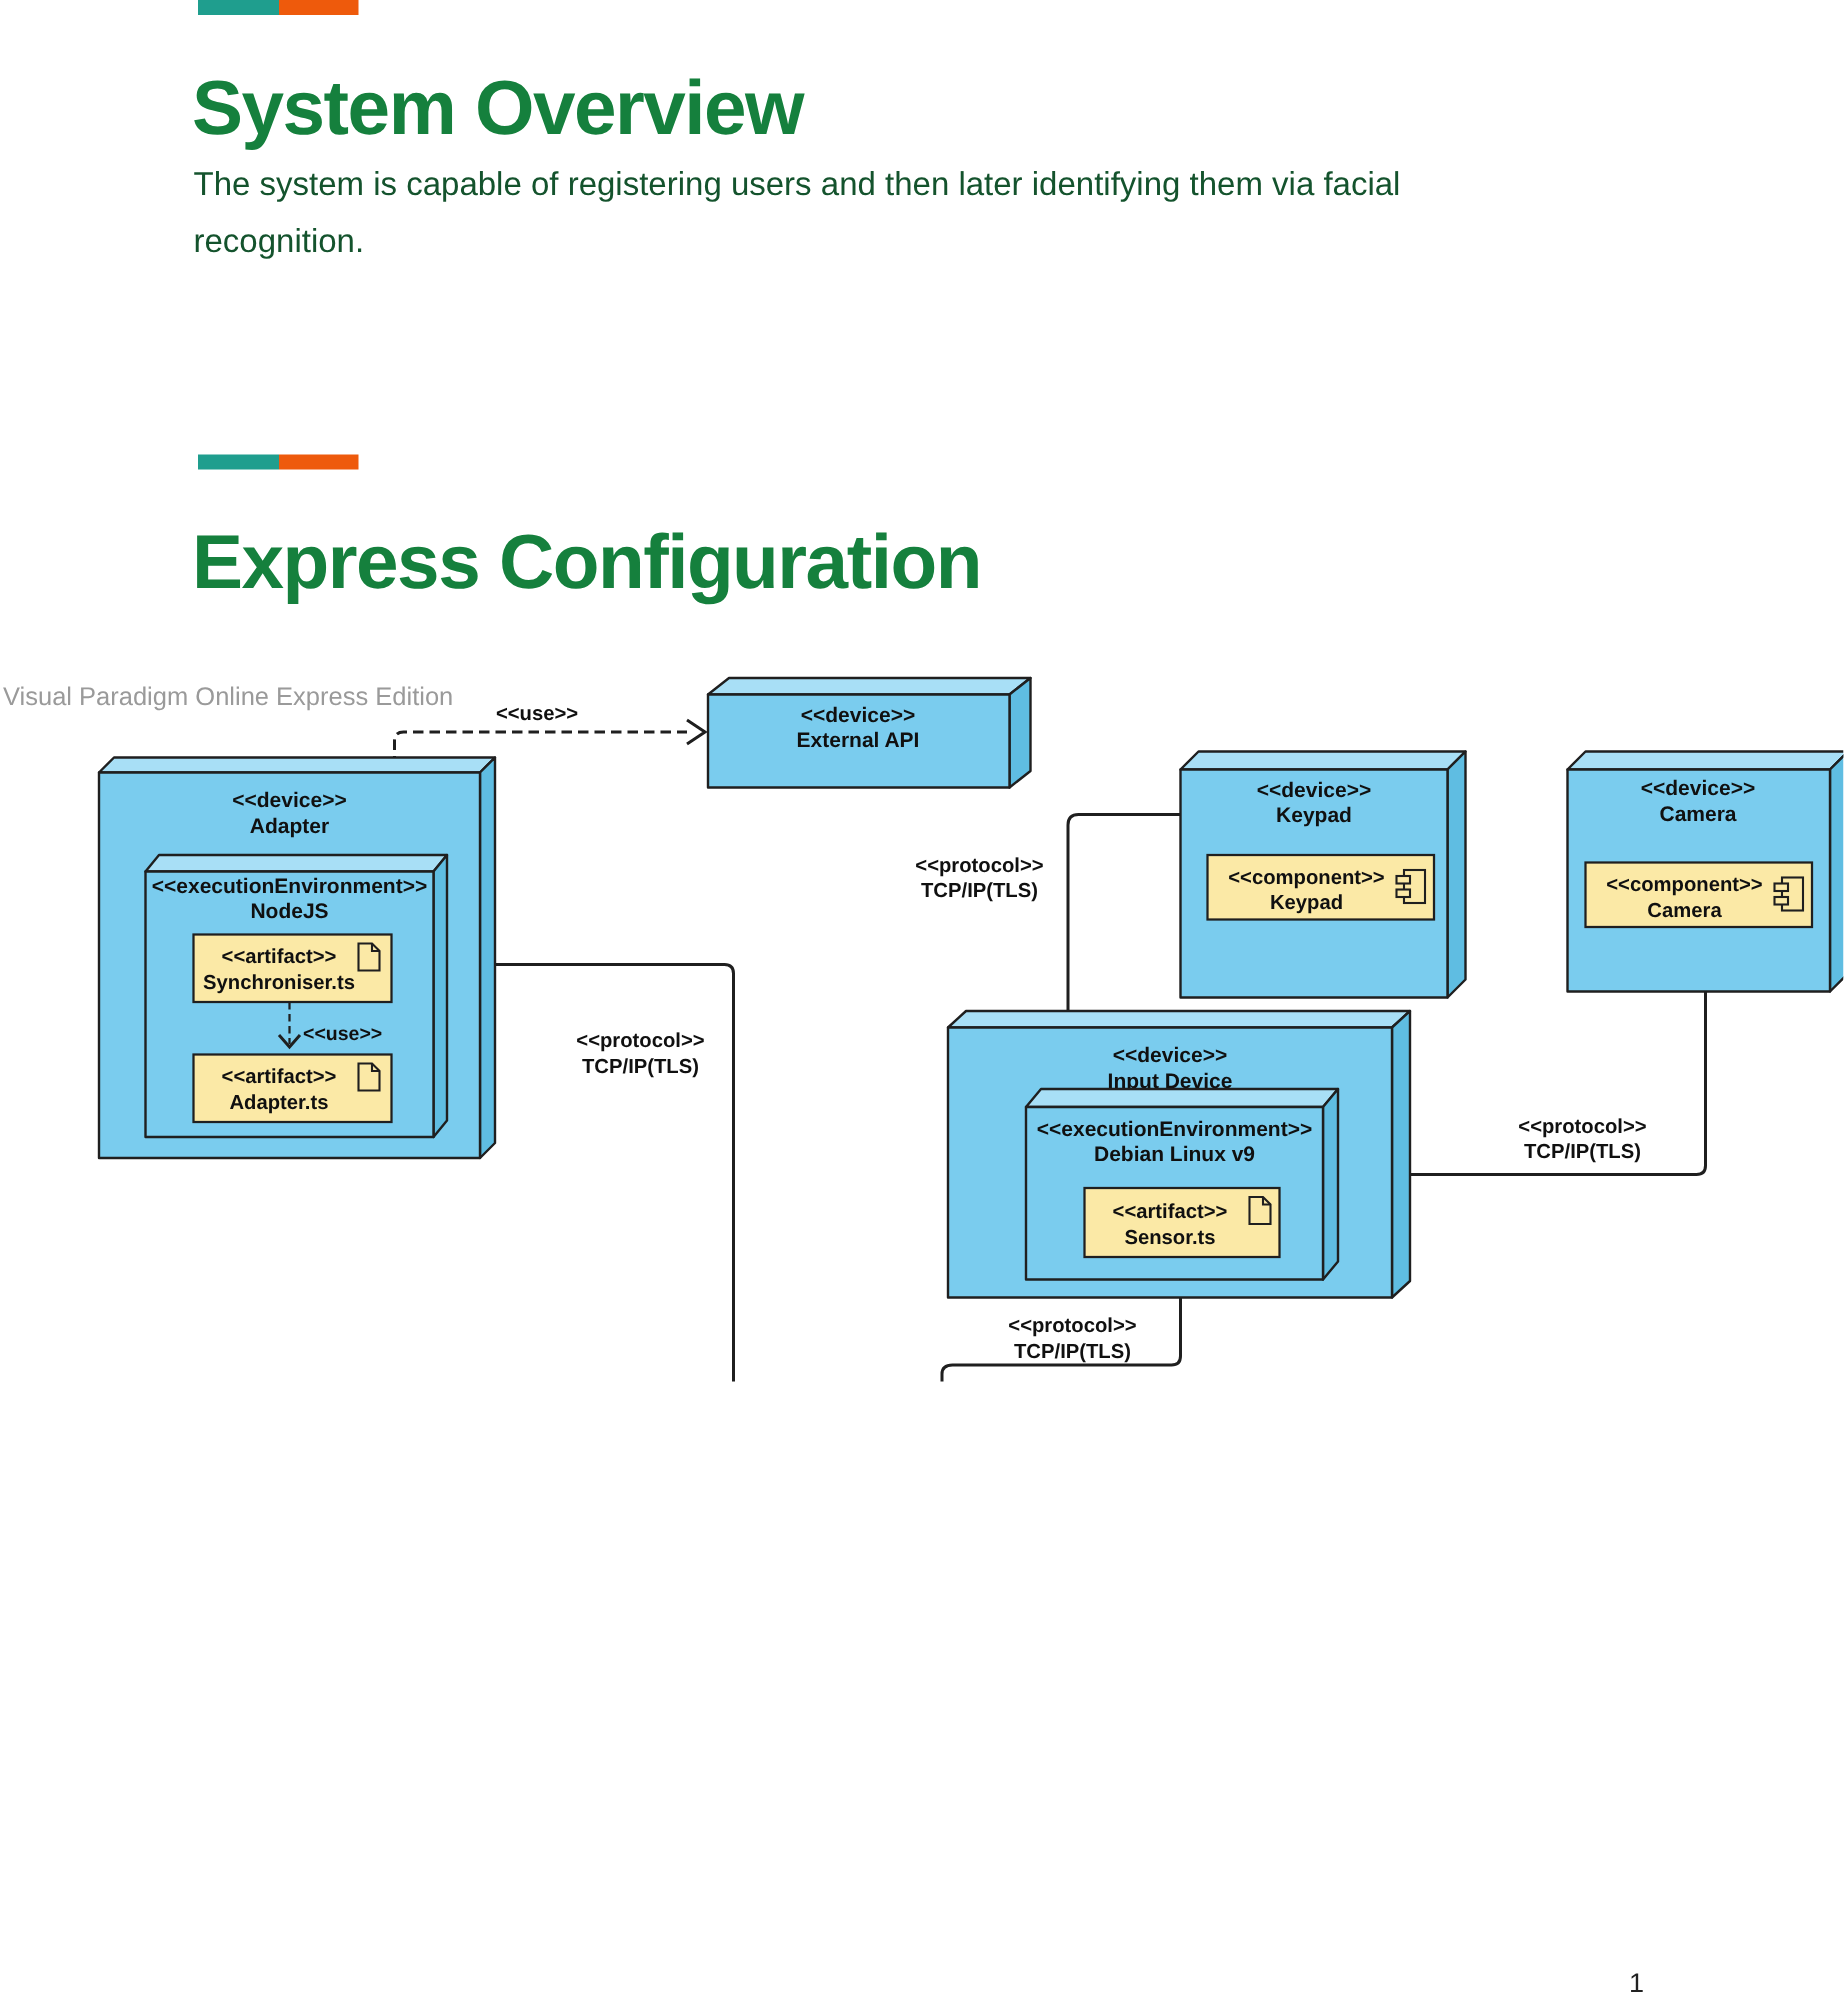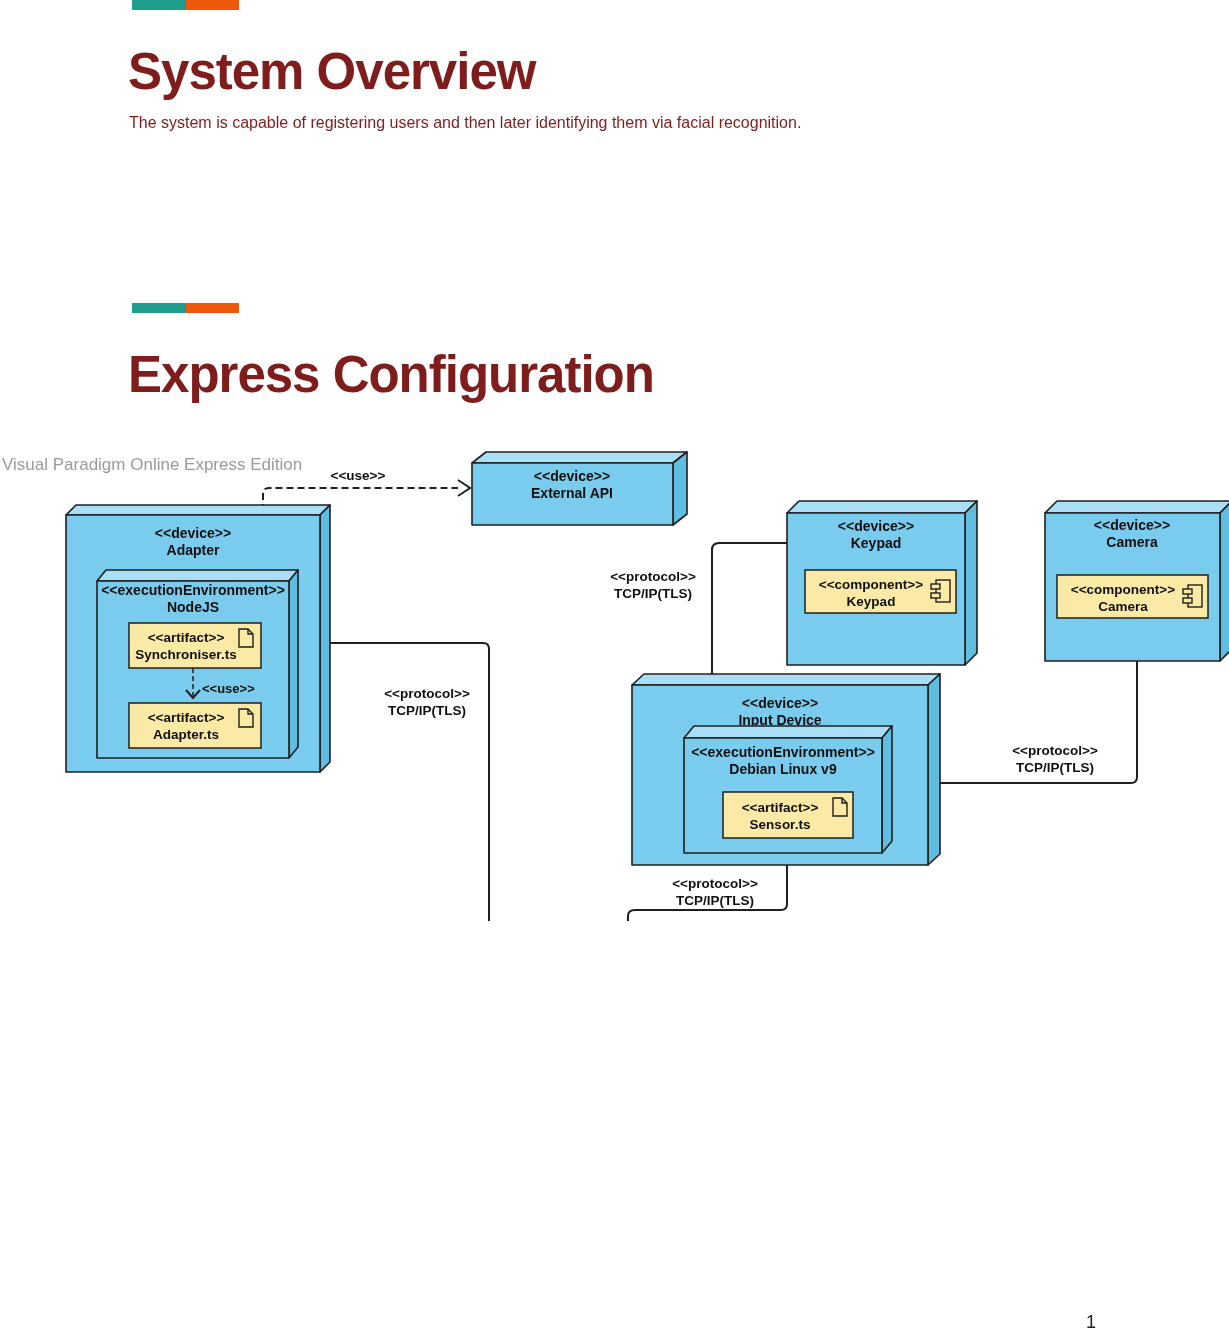--- a/index.html
+++ b/index.html
@@ -7,28 +7,28 @@
     width:1229px;height:1340px;position:relative;background:#ffffff;
     font-family:"Liberation Sans",sans-serif;overflow:hidden;
   }
   .accent-bar{position:absolute;left:132px;width:107px;height:10px;display:flex;}
   .accent-bar .teal{flex:1;background:#1f9e8e;}
   .accent-bar .orange{flex:1;background:#ee5a0c;}
   #bar-1{top:0;}
   #bar-2{top:303px;}
   .section-title{
     position:absolute;left:128px;margin:0;
-    font-size:51px;font-weight:bold;color:#7f1d1d;letter-spacing:-1px;
+    font-size:51px;font-weight:bold;color:#15803d;letter-spacing:-1px;
     font-family:"Liberation Sans",sans-serif;
   }
   #title-1{top:42px;}
   #title-2{top:345px;}
   .body-text{
     position:absolute;left:129px;top:104px;width:920px;margin:0;
-    font-size:16px;line-height:38px;color:#7f1d1d;
+    font-size:22px;line-height:38px;color:#14532d;
   }
   .page-number{
     position:absolute;left:1086px;top:1312px;width:30px;
     font-size:18px;color:#222;
   }
   svg.diagram{position:absolute;left:0;top:440px;}
   svg .watermark{font-size:17px;fill:#9a9a9a;font-weight:normal;}
   svg text{font-family:"Liberation Sans",sans-serif;font-weight:bold;fill:#101010;}
   svg .node-label{font-size:14px;text-anchor:middle;}
   svg .inner-label{font-size:13.5px;text-anchor:middle;}

